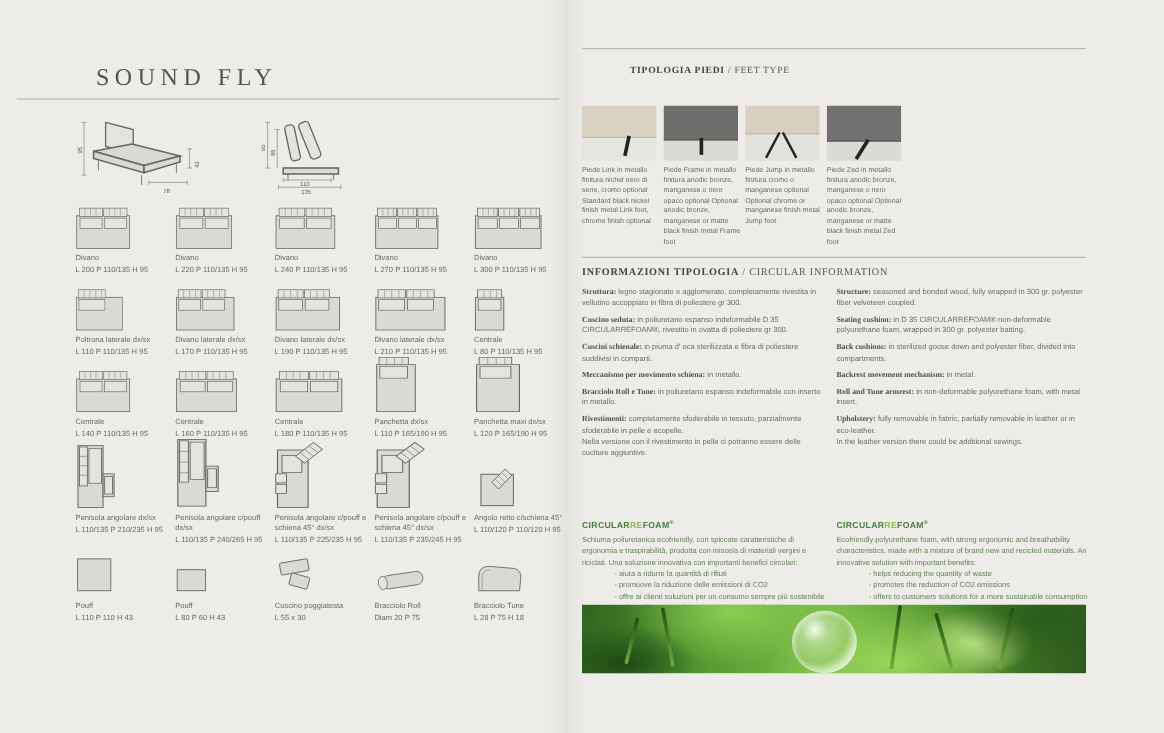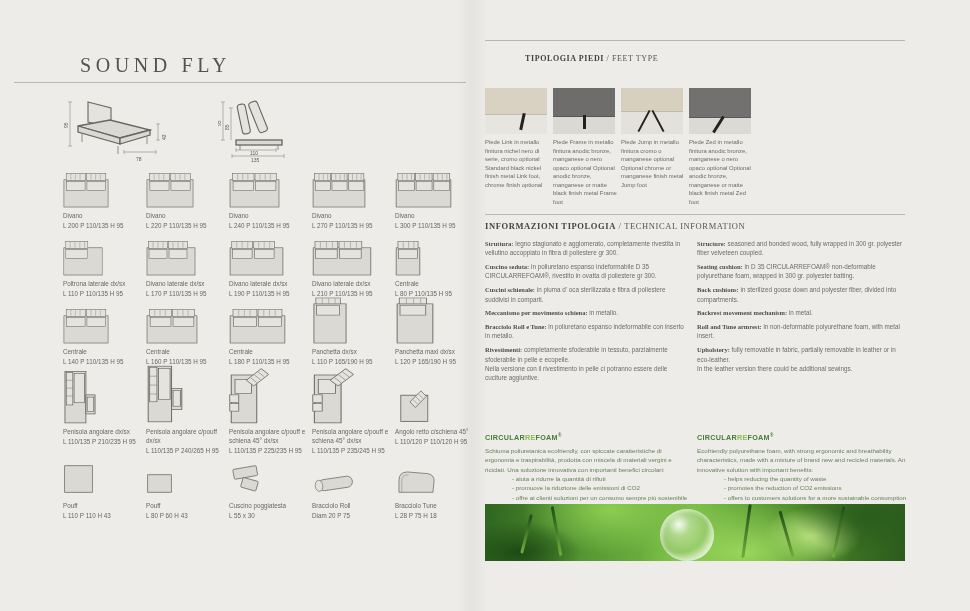--- a/index.html
+++ b/index.html
@@ -521,21 +521,21 @@
       <div class="sofa" style="height:62%;background:#727170;border-bottom:1px solid #5a5958;"></div>
       <div class="leg" style="width:3px;height:19px;left:28px;top:27px;transform:rotate(32deg);"></div>
     </div>
 
     <div class="fcap" style="left:485px;">Piede Link in metallo finitura nichel nero di serie, cromo optional Standard black nickel finish metal Link foot, chrome finish optional</div>
     <div class="fcap" style="left:553px;">Piede Frame in metallo finitura anodic bronze, manganese o nero opaco optional Optional anodic bronze, manganese or matte black finish metal Frame foot</div>
     <div class="fcap" style="left:621px;">Piede Jump in metallo finitura cromo o manganese optional Optional chrome or manganese finish metal Jump foot</div>
     <div class="fcap" style="left:689px;">Piede Zed in metallo finitura anodic bronze, manganese o nero opaco optional Optional anodic bronze, manganese or matte black finish metal Zed foot</div>
 
     <div class="rule" style="left:485px;top:214px;width:420px;"></div>
-    <div id="tech-heading" class="serifhead"><span class="hd-it">INFORMAZIONI TIPOLOGIA</span><span class="hd-en"> / </span><span class="hd-en">TECHNICAL INFORMATION</span></div>
+    <div id="tech-heading" class="serifhead"><span class="hd-it">INFORMAZIONI TIPOLOGIA</span><span class="hd-en"> / </span><span class="hd-en">CIRCULAR INFORMATION</span></div>
 
     <div class="tcol" style="left:485px;width:200px;">
       <p><b>Struttura:</b> <span>legno stagionato e agglomerato, completamente rivestita in vellutino accoppiato in fibra di poliestere gr 300.</span></p>
       <p><b>Cuscino seduta:</b> <span>in poliuretano espanso indeformabile D 35 CIRCULARREFOAM®, rivestito in ovatta di poliestere gr 300.</span></p>
       <p><b>Cuscini schienale:</b> <span>in piuma d' oca sterilizzata e fibra di poliestere suddivisi in comparti.</span></p>
       <p><b>Meccanismo per movimento schiena:</b> <span>in metallo.</span></p>
       <p><b>Bracciolo Roll e Tune:</b> <span>in poliuretano espanso indeformabile con inserto in metallo.</span></p>
       <p><b>Rivestimenti:</b> <span>completamente sfoderabile in tessuto, parzialmente sfoderabile in pelle e ecopelle.</span><br><span>Nella versione con il rivestimento in pelle ci potranno essere delle cuciture aggiuntive.</span></p>
     </div>
 

